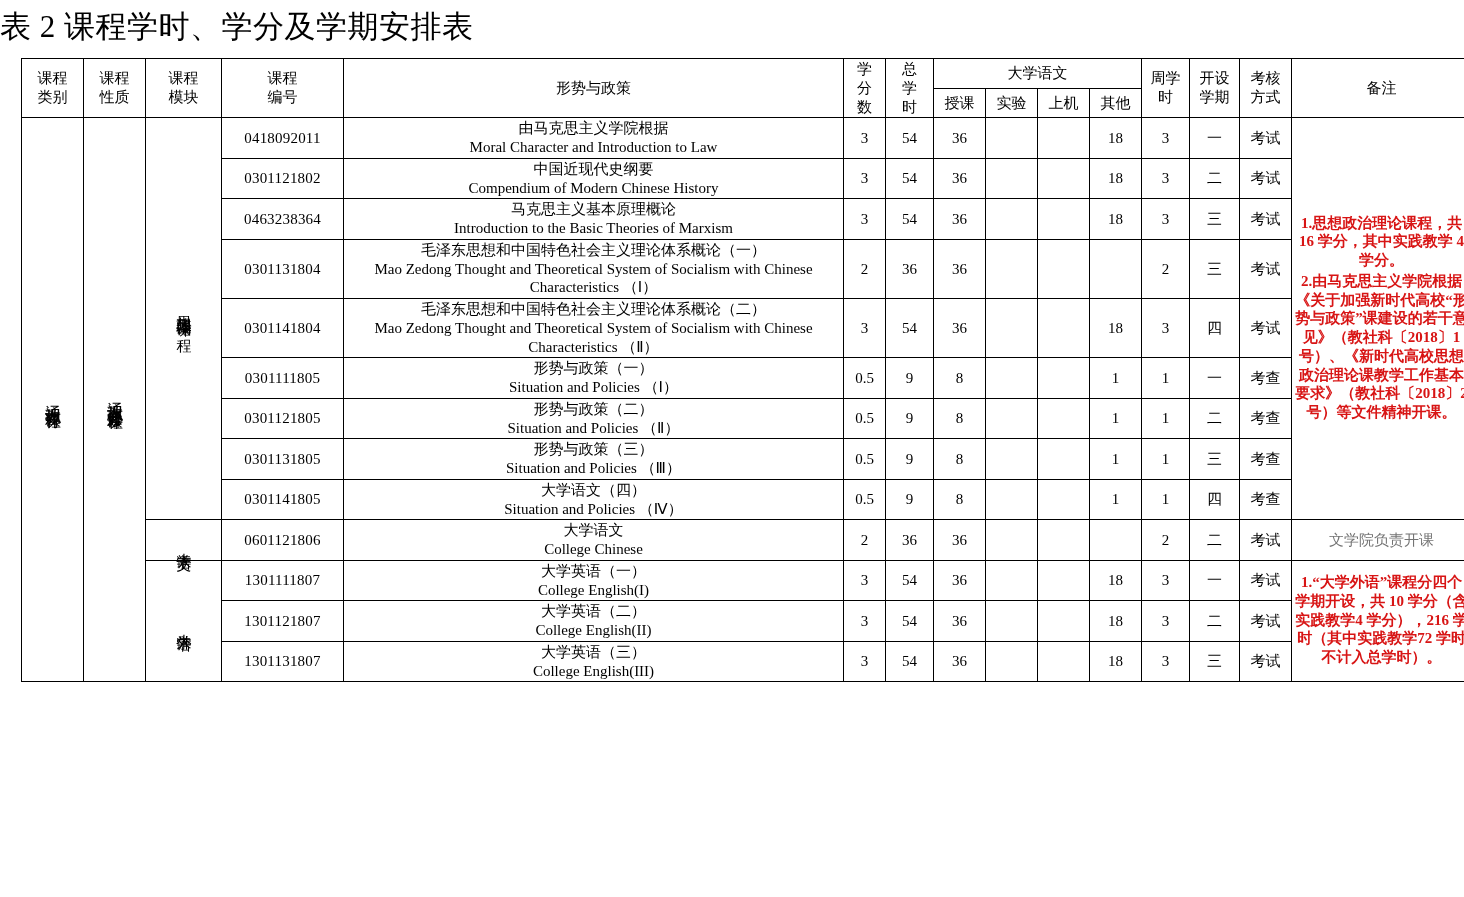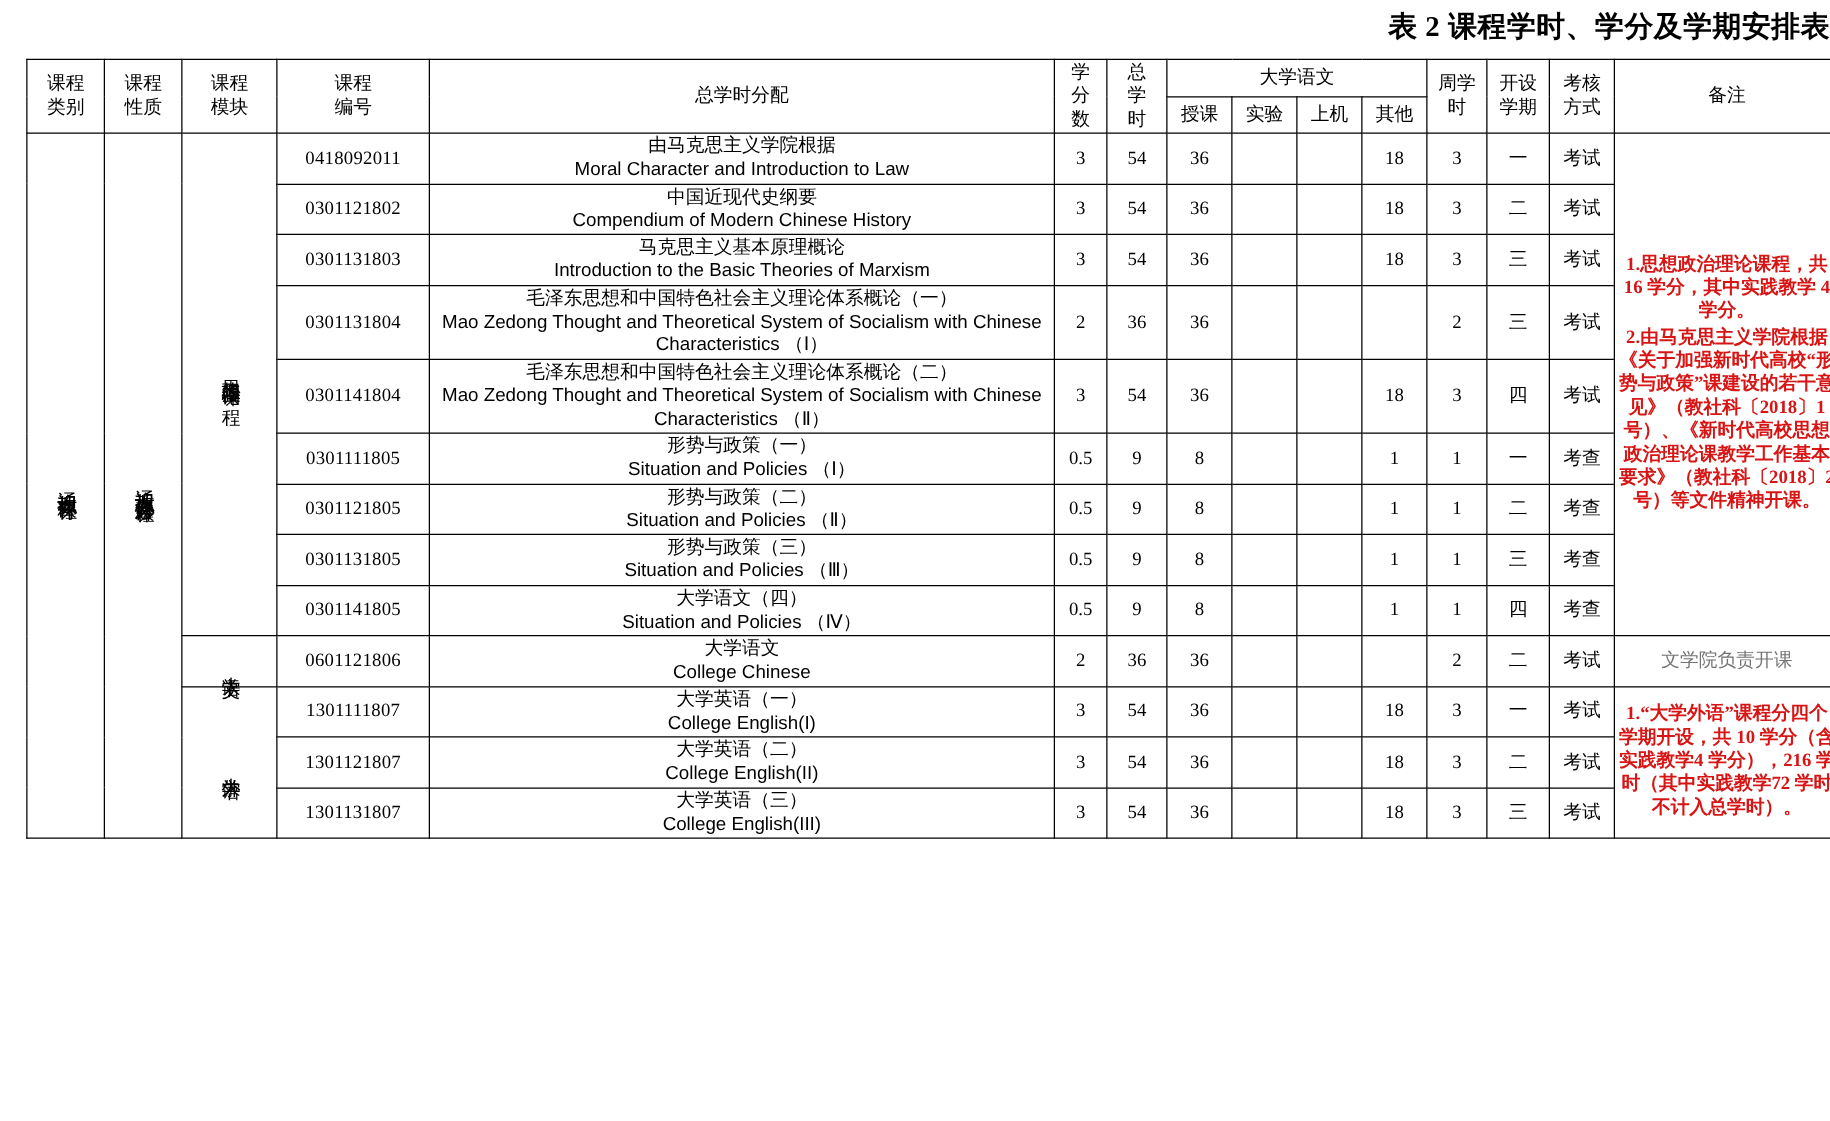--- a/index.html
+++ b/index.html
@@ -12,23 +12,23 @@
     height: 897px;
     font-family: "Liberation Serif", "DejaVu Serif", serif;
     color: #000000;
     overflow: hidden;
   }
   .page {
     width: 1464px;
     position: relative;
   }
   .doc-title {
-    text-align: right;
-    font-size: 23px;
-    font-weight: bold;
+    text-align: left;
+    font-size: 31px;
+    font-weight: normal;
     padding: 6px 0 10px 0;
     letter-spacing: 0.5px;
   }
   table.main {
     border-collapse: collapse;
     width: 1450px;
     margin: 0 21px;
     table-layout: fixed;
   }
   table.main td, table.main th {
@@ -57,21 +57,21 @@
     letter-spacing: 1px;
     line-height: 1.25;
     display: inline-block;
     font-size: 15px;
   }
   .cname {
     font-size: 16px;
     line-height: 1.3;
   }
   .cname .en {
-    font-family: Liberation Sans, sans-serif;
+    font-family: Liberation Serif, serif;
   }
   .code {
     font-size: 16px;
     letter-spacing: 0.2px;
   }
   .remark {
     color: #d81515;
     font-size: 15.5px;
     text-align: left;
     line-height: 1.45;
@@ -143,21 +143,21 @@
           <div>性质</div>
         </td>
         <td rowspan="2">
           <div>课程</div>
           <div>模块</div>
         </td>
         <td rowspan="2">
           <div>课程</div>
           <div>编号</div>
         </td>
-        <td rowspan="2">总学时分配</td>
+        <td rowspan="2">形势与政策</td>
         <td rowspan="2">
           <div>学</div>
           <div>分</div>
           <div>数</div>
         </td>
         <td rowspan="2">
           <div>总</div>
           <div>学</div>
           <div>时</div>
         </td>
@@ -224,21 +224,21 @@
         <td>36</td>
         <td></td>
         <td></td>
         <td>18</td>
         <td>3</td>
         <td>二</td>
         <td>考试</td>
       </tr>
 
       <tr>
-        <td class="code">0301131803</td>
+        <td class="code">0463238364</td>
         <td class="cname">
           <div>马克思主义基本原理概论</div>
           <div class="en">Introduction to the Basic Theories of Marxism</div>
         </td>
         <td>3</td>
         <td>54</td>
         <td>36</td>
         <td></td>
         <td></td>
         <td>18</td>

